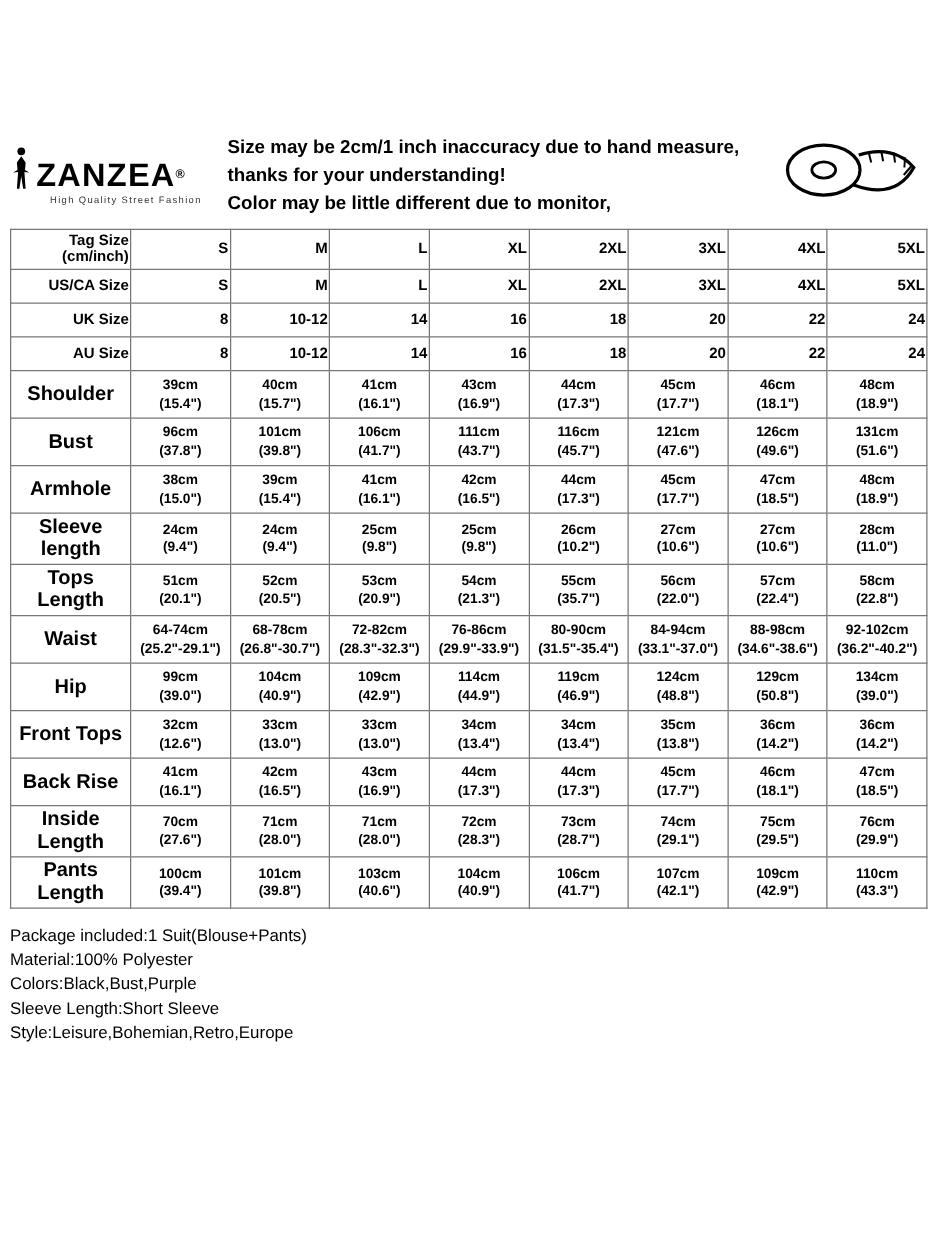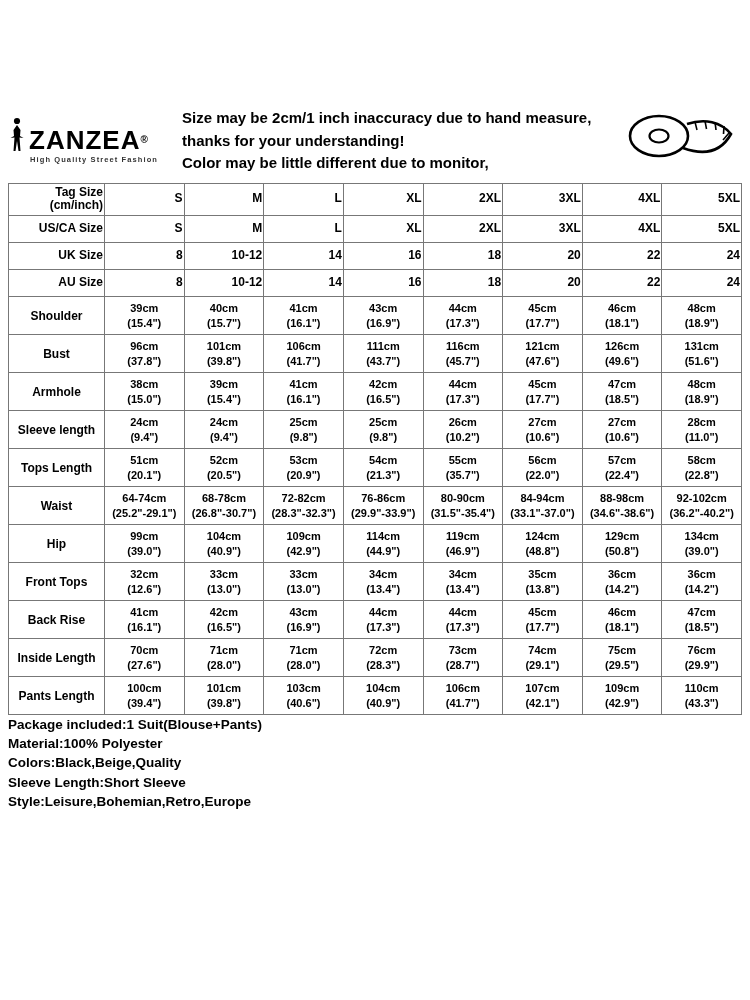--- a/index.html
+++ b/index.html
@@ -10,37 +10,37 @@
   }
   .page { padding:107px 8px 0 8px; }
 
   
   .header-bar { display:flex; align-items:center; margin-bottom:8px; }
   .logo-block { width:168px; flex:0 0 auto; }
   .logo-row { display:flex; align-items:flex-end; }
   .figure { margin-right:3px; line-height:0; }
   .logo-text { font-size:26px; font-weight:bold; letter-spacing:1px; line-height:1; }
   .reg { font-size:10px; font-weight:bold; vertical-align:top; position:relative; top:-8px; }
-  .tagline { font-size:7.5px; font-weight:bold; letter-spacing:1.1px; color:#333; margin-top:2px; margin-left:22px; white-space:nowrap; }
+  .tagline { font-size:7.5px; font-weight:normal; letter-spacing:1.1px; color:#333; margin-top:2px; margin-left:32px; white-space:nowrap; }
   .notice { flex:1; text-align:left; font-weight:bold; font-size:15px; line-height:1.5; padding:0 6px; }
   .tape { flex:0 0 auto; width:128px; display:flex; justify-content:center; line-height:0; }
 
   
   table { width:100%; border-collapse:collapse; table-layout:fixed; }
   th, td {
     border:1px solid #777; text-align:center; vertical-align:middle;
     font-weight:bold; white-space:pre-line; padding:2px 1px; background:#fff;
   }
   tr.size-row th, tr.size-row td { font-size:12px; height:27px; line-height:1.15;text-align:right; }
-  tr.measure-row th { font-size:12px; }
+  tr.measure-row th { font-size:16px; }
   tr.measure-row td { font-size:11px; height:38px; line-height:1.3; }
   th.row-label { font-size:12px; }
 
   
-  .product-info { margin-top:0; font-size:13.5px; font-weight:bold; line-height:1.42; }
+  .product-info { margin-top:12px; font-size:13.5px; font-weight:normal; line-height:1.42; }
   .product-info > div { white-space:nowrap; }
 </style>
 </head>
 <body>
 
 <div class="page">
 
   <div class="header-bar">
     <div class="logo-block">
       <div class="logo-row">
@@ -342,18 +342,18 @@
 (42.9")</td>
           <td>110cm
 (43.3")</td>
         </tr>
       </tbody>
   </table>
 
   <div class="product-info">
       <div>Package included:1 Suit(Blouse+Pants)</div>
       <div>Material:100% Polyester</div>
-      <div>Colors:Black,Beige,Quality</div>
+      <div>Colors:Black,Bust,Purple</div>
       <div>Sleeve Length:Short Sleeve</div>
       <div>Style:Leisure,Bohemian,Retro,Europe</div>
     </div>
 
 </div>
 
 </body></html>

